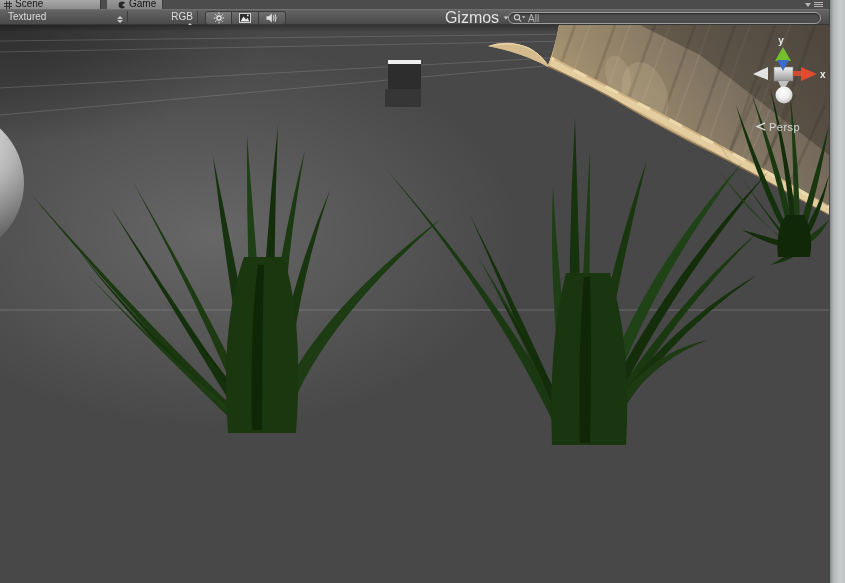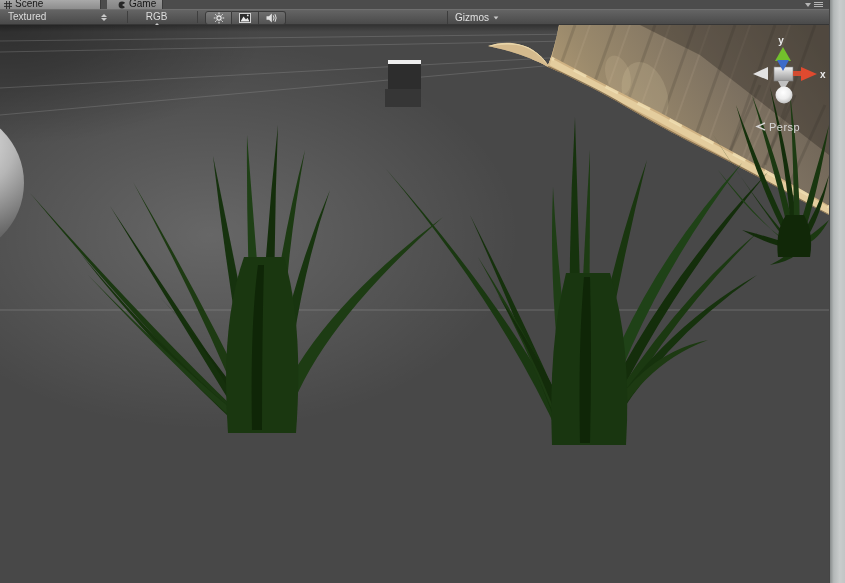--- a/index.html
+++ b/index.html
@@ -16,36 +16,36 @@
   .tab svg{flex:0 0 auto;margin-bottom:0px;}
   #tab-menu{position:absolute;right:6px;top:1px;display:flex;align-items:center;gap:3px;height:7px;}
   .tri-down{width:0;height:0;border-left:3px solid transparent;border-right:3px solid transparent;
        border-top:4px solid #b5b5b5;}
   .burger{display:flex;flex-direction:column;gap:1px;}
   .burger i{display:block;width:9px;height:1px;background:#b5b5b5;}
 
   
   #toolbar{position:absolute;left:0;top:9px;width:829px;height:16px;
     background:linear-gradient(#646464,#4a4a4a);border-top:1px solid #6f6f6f;border-bottom:1px solid #363636;}
-  .dd{position:absolute;top:1px;height:12px;display:flex;align-items:center;justify-content:space-between;
-      color:#dcdcdc;font-size:10px;line-height:12px;padding:0 20px 0 6px;cursor:default;}
+  .dd{position:absolute;top:1px;height:12px;display:flex;align-items:flex-end;justify-content:space-between;
+      color:#dcdcdc;font-size:10px;line-height:12px;padding:0 4px 0 6px;cursor:default;}
   #dd-textured{left:2px;width:126px;border-right:1px solid #3e3e3e;}
   #dd-rgb{left:130px;width:68px;border-right:1px solid #3e3e3e;flex-direction:column;}
   .updown{display:flex;flex-direction:column;align-items:center;gap:1px;}
   .updown .u{width:0;height:0;border-left:3px solid transparent;border-right:3px solid transparent;border-bottom:3px solid #c9c9c9;}
   .updown .d{width:0;height:0;border-left:3px solid transparent;border-right:3px solid transparent;border-top:3px solid #c9c9c9;}
   #btn-group{position:absolute;left:205px;top:1px;height:14px;display:flex;}
   .tbtn{width:27px;height:14px;background:linear-gradient(#6e6e6e,#535353);
     border:1px solid #3a3a3a;border-left:none;display:flex;align-items:center;justify-content:center;}
   .tbtn:first-child{border-left:1px solid #3a3a3a;border-radius:3px 0 0 3px;}
   .tbtn:last-child{border-radius:0 3px 3px 0;}
   .tbtn.active{background:linear-gradient(#7b7b7b,#5d5d5d);}
   #sep-gizmos{position:absolute;left:447px;top:1px;width:1px;height:13px;background:#3c3c3c;}
   #gizmos-dd{position:absolute;left:451px;top:1px;width:52px;height:13px;display:flex;align-items:center;
-     justify-content:center;gap:4px;color:#e2e2e2;font-size:10px;}
+     justify-content:center;gap:4px;color:#e2e2e2;font-size:16px;}
   #gizmos-dd .tri-down{border-top-color:#c9c9c9;transform:scale(.8);}
   #searchbox{position:absolute;left:508px;top:2px;width:313px;height:12px;border-radius:7px;
      background:#4d4d4d;border:1px solid #9e9e9e;box-shadow:inset 0 1px 2px rgba(0,0,0,.55);
      display:flex;align-items:center;padding:0 4px;gap:2px;}
   #searchbox input{flex:1;background:transparent;border:none;outline:none;color:#cfcfcf;
      font-size:10px;font-family:"Liberation Sans",sans-serif;padding:0;height:10px;}
   #searchbox input::placeholder{color:#b2b2b2;opacity:1;}
 
   
   #viewport{position:absolute;left:0;top:25px;width:829px;height:558px;background:#484848;overflow:hidden;}
@@ -125,20 +125,28 @@
           <polygon points="1.5,4.2 4,4.2 6.8,1.5 6.8,10.5 4,7.8 1.5,7.8" fill="#e2e2e2"></polygon>
           <path d="M8.3,3.4 Q9.9,6 8.3,8.6" fill="none" stroke="#e2e2e2" stroke-width="1"></path>
           <path d="M10,2.2 Q12.3,6 10,9.8" fill="none" stroke="#e2e2e2" stroke-width="1"></path>
         </svg>
       </div>
     </div>
     <div id="sep-gizmos"></div>
     <div id="gizmos-dd">
       <span>Gizmos</span>
       <span class="tri-down"></span>
+    </div>
+    <div id="searchbox">
+      <svg width="13" height="10" viewBox="0 0 13 10">
+        <circle cx="4" cy="4.2" r="2.6" fill="none" stroke="#c6c6c6" stroke-width="1.1"></circle>
+        <line x1="5.9" y1="6.1" x2="8.2" y2="8.6" stroke="#c6c6c6" stroke-width="1.1"></line>
+        <polygon points="9,3.2 12.4,3.2 10.7,5.4" fill="#c6c6c6"></polygon>
+      </svg>
+      <input type="text" placeholder="All" style="">
     </div>
   </div>
 
   <div id="viewport">
     <svg width="829" height="558" viewBox="0 0 829 558">
       <defs>
         <radialGradient id="gLight" cx="50%" cy="50%" r="50%">
           <stop offset="0" stop-color="rgba(255,255,255,.17)"></stop>
             <stop offset="1" stop-color="rgba(255,255,255,0)"></stop>
         </radialGradient>

